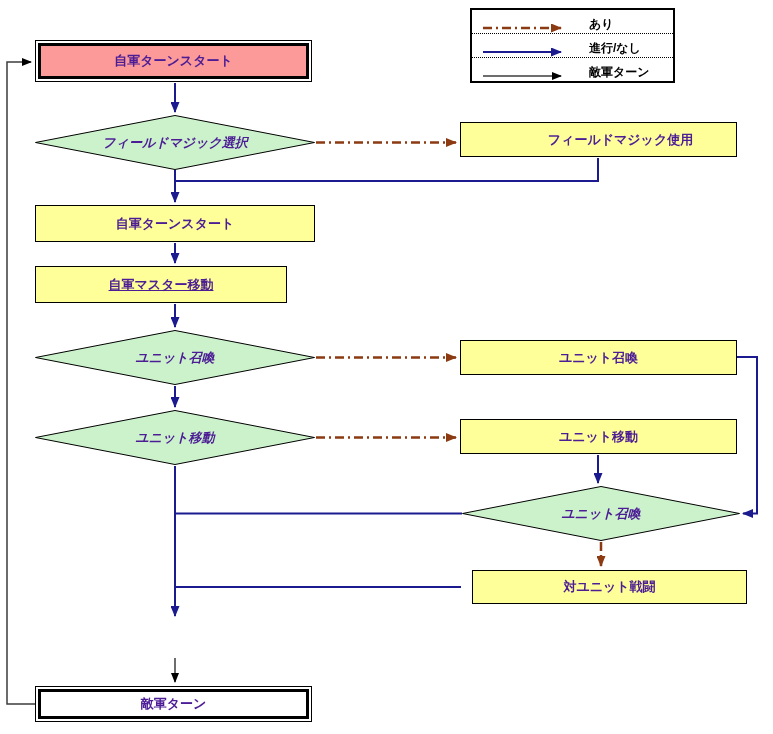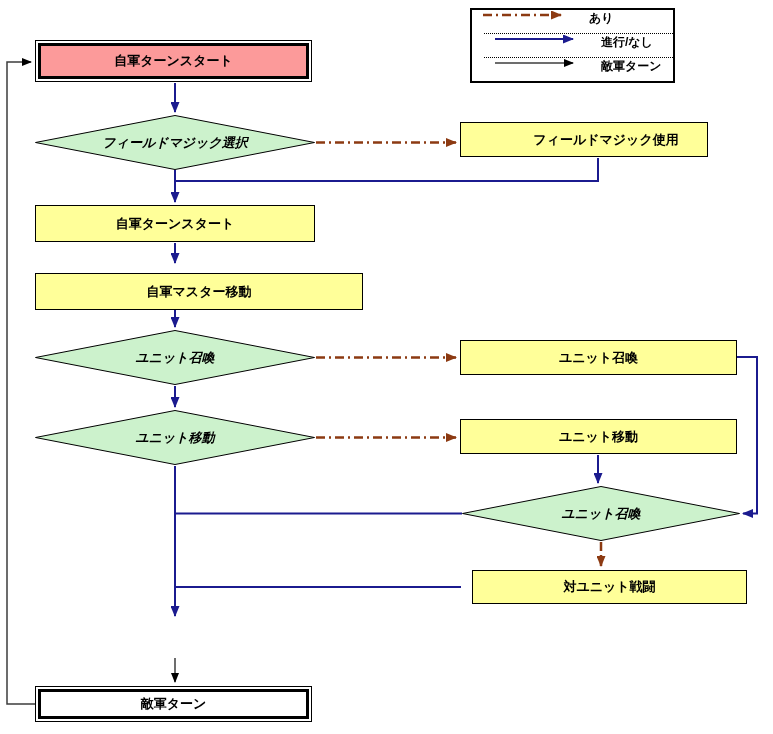--- a/index.html
+++ b/index.html
@@ -10,40 +10,40 @@
   .connectors { position:absolute; left:0; top:0; width:773px; height:734px; }
   .flow-solid   { stroke:var(--flow-solid,#1b1b8f); stroke-width:2; fill:none; }
   .flow-dashdot { stroke:var(--flow-dashdot,#8c3a12); stroke-width:2.5; fill:none; stroke-dasharray:9 4 2 4; }
   .flow-thin    { stroke:var(--flow-thin,#3c3c3c); stroke-width:1.5; fill:none; }
   .mk-solid   { fill:var(--flow-solid,#1b1b8f); }
   .mk-dashdot { fill:var(--flow-dashdot,#8c3a12); }
   .mk-thin    { fill:#000; }
 
   .node {
     position:absolute; display:flex; align-items:center; justify-content:center;
-    font-weight:bold; font-size:13px; color:#000000; box-sizing:border-box; text-align:center;
+    font-weight:bold; font-size:13px; color:#4c1d95; box-sizing:border-box; text-align:center;
   }
   .process { background:var(--process-fill,#ffff99); border:1.5px solid #000; }
   .terminator { border:1px solid #000; background:#fff; padding:2px; }
   .terminator .inner {
     width:100%; height:100%; border:3px solid #000; box-sizing:border-box;
     display:flex; align-items:center; justify-content:center; background:var(--terminator-fill,#fc9a9a);
   }
   .terminator.white .inner { background:#ffffff; }
   .diamond { background:transparent;font-style:italic; }
   .diamond svg.shape { position:absolute; left:0; top:0; width:100%; height:100%; }
   .diamond svg.shape polygon { fill:var(--decision-fill,#ccf2cc); stroke:#000; stroke-width:1; }
   .diamond .lbl { position:relative; }
 
   .legend {
     position:absolute; left:470px; top:8px; width:205px; background:#fff;
     border:2px solid #000; box-sizing:border-box;
   }
-  .legend-row { display:flex; align-items:flex-start; height:23px; padding:0 9px; }
-  .legend-row + .legend-row { border-top:1.5px dotted #000;margin-left:12px; }
+  .legend-row { display:flex; align-items:flex-end; height:23px; padding:0 9px; }
+  .legend-row + .legend-row { border-top:1.5px dotted #000; }
   .legend-row svg { width:92px; height:10px; flex:0 0 auto; }
   .legend-label { margin-left:16px; font-weight:bold; font-size:12px; color:#000; white-space:nowrap; }
 </style>
 </head>
 <body>
 
 <div class="canvas">
 
   <svg class="connectors" width="773" height="734" viewBox="0 0 773 734">
     <defs>
@@ -85,29 +85,29 @@
       </div>
   </div>
 
   <div class="node diamond" style="left:35px; top:115px; width:280px; height:55px;">
     <svg class="shape" viewBox="0 0 280 55" preserveAspectRatio="none">
         <polygon points="140,0.5 279.5,27.5 140,54.5 0.5,27.5"></polygon>
       </svg>
     <span class="lbl">フィールドマジック選択</span>
   </div>
 
-  <div class="node process" style="left:460px; top:122px; width:248px; height:35px;padding-left:44px;">
+  <div class="node process" style="left:460px; top:122px; width:277px; height:35px;padding-left:44px;">
     <span>フィールドマジック使用</span>
   </div>
 
   <div class="node process" style="left:35px; top:205px; width:280px; height:37px;">
     <span>自軍ターンスタート</span>
   </div>
 
-  <div class="node process" style="left:35px; top:273px; width:328px; height:37px;">
+  <div class="node process" style="left:35px; top:266px; width:252px; height:37px;text-decoration:underline;">
     <span>自軍マスター移動</span>
   </div>
 
   <div class="node diamond" style="left:35px; top:330px; width:280px; height:55px;">
     <svg class="shape" viewBox="0 0 280 55" preserveAspectRatio="none">
         <polygon points="140,0.5 279.5,27.5 140,54.5 0.5,27.5"></polygon>
       </svg>
     <span class="lbl">ユニット召喚</span>
   </div>
 

